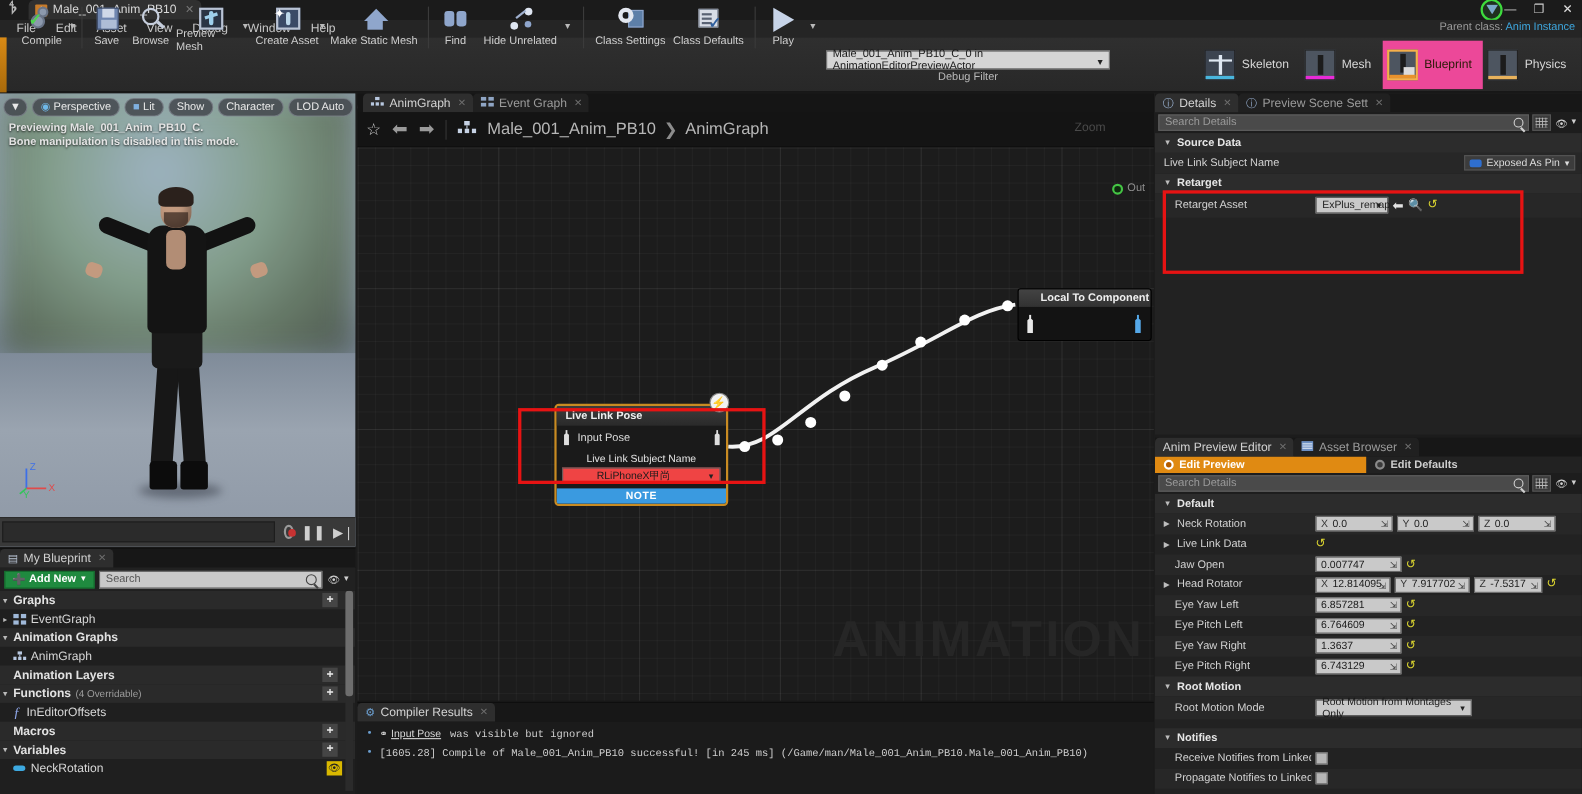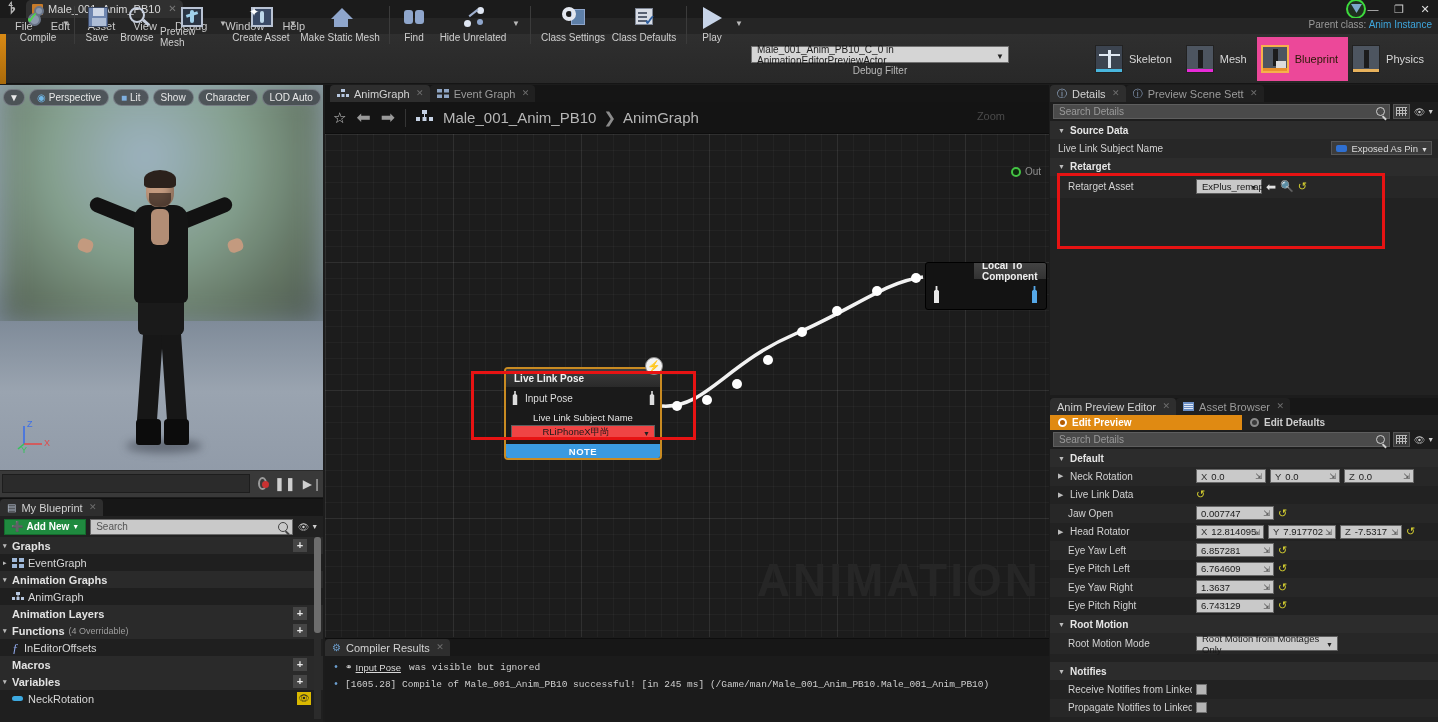--- a/index.html
+++ b/index.html
@@ -193,22 +193,22 @@
   .combo .cv{position:absolute;right:4px;top:4px;font-size:7px;color:#222;}
   .llp-note{height:14px;background:#3a9ae0;color:#fff;font-size:9.5px;display:flex;align-items:center;
       justify-content:center;font-weight:bold;letter-spacing:.5px;}
   .bluepin{position:absolute;left:-9px;top:22px;width:9px;height:9px;border-radius:50%;border:2px solid #2a6fd6;}
   .boltbadge{position:absolute;left:143px;top:-10px;width:18px;height:18px;border-radius:50%;
       background:#f2f2f2;border:1px solid #888;color:#111;font-size:11px;display:flex;align-items:center;
       justify-content:center;z-index:5;}
 
   
   .node-ltc{position:absolute;left:600px;top:128px;width:122px;background:#131313;border:1px solid #000;border-radius:3px;overflow:hidden;}
-  .ltc-title{height:16px;background:linear-gradient(#434343,#323232);padding-left:8px;display:flex;align-items:center;
-      font-size:10px;font-weight:bold;color:#efefef;margin-left:48px;}
+  .ltc-title{height:16px;background:linear-gradient(#434343,#323232);padding-left:20px;display:flex;align-items:center;
+      font-size:10px;font-weight:bold;color:#efefef;}
   .ltc-body{height:30px;position:relative;}
   .ltc-in{position:absolute;left:6px;top:7px;width:9px;height:17px;background:#e8e8e8;
       clip-path:polygon(40% 0,60% 0,60% 22%,78% 30%,78% 100%,22% 100%,22% 30%,40% 22%);}
   .ltc-out{position:absolute;right:7px;top:7px;width:9px;height:17px;background:#55a8e8;
       clip-path:polygon(40% 0,60% 0,60% 22%,78% 30%,78% 100%,22% 100%,22% 30%,40% 22%);}
 
   
   .redbox{position:absolute;border:3px solid #e71313;pointer-events:none;z-index:30;}
 
   
@@ -480,20 +480,24 @@
       <span>Character</span>
     </div>
     <div class="vpbtn">
       <span>LOD Auto</span>
     </div>
     <div class="vpbtn">
       <span style="color:#cfcfcf;">╱</span>
       <span>x1.0</span>
     </div>
   </div>
+  <div class="vp-note">
+    <div>Previewing Male_001_Anim_PB10_C.</div>
+    <div>Bone manipulation is disabled in this mode.</div>
+  </div>
   <div class="gizmo">
     <svg width="40" height="36" viewBox="0 0 40 36">
       <line x1="8" y1="26" x2="8" y2="8" stroke="#3c6fe8" stroke-width="1.6"></line>
       <line x1="8" y1="26" x2="26" y2="26" stroke="#e04b4b" stroke-width="1.6"></line>
       <line x1="8" y1="26" x2="2" y2="31" stroke="#34c45a" stroke-width="1.6"></line>
       <text x="11" y="9" fill="#3c6fe8" font-size="9" font-family="Liberation Sans, sans-serif">Z</text>
       <text x="28" y="28" fill="#e04b4b" font-size="9" font-family="Liberation Sans, sans-serif">X</text>
       <text x="5" y="35" fill="#34c45a" font-size="9" font-family="Liberation Sans, sans-serif">Y</text>
     </svg>
   </div>

